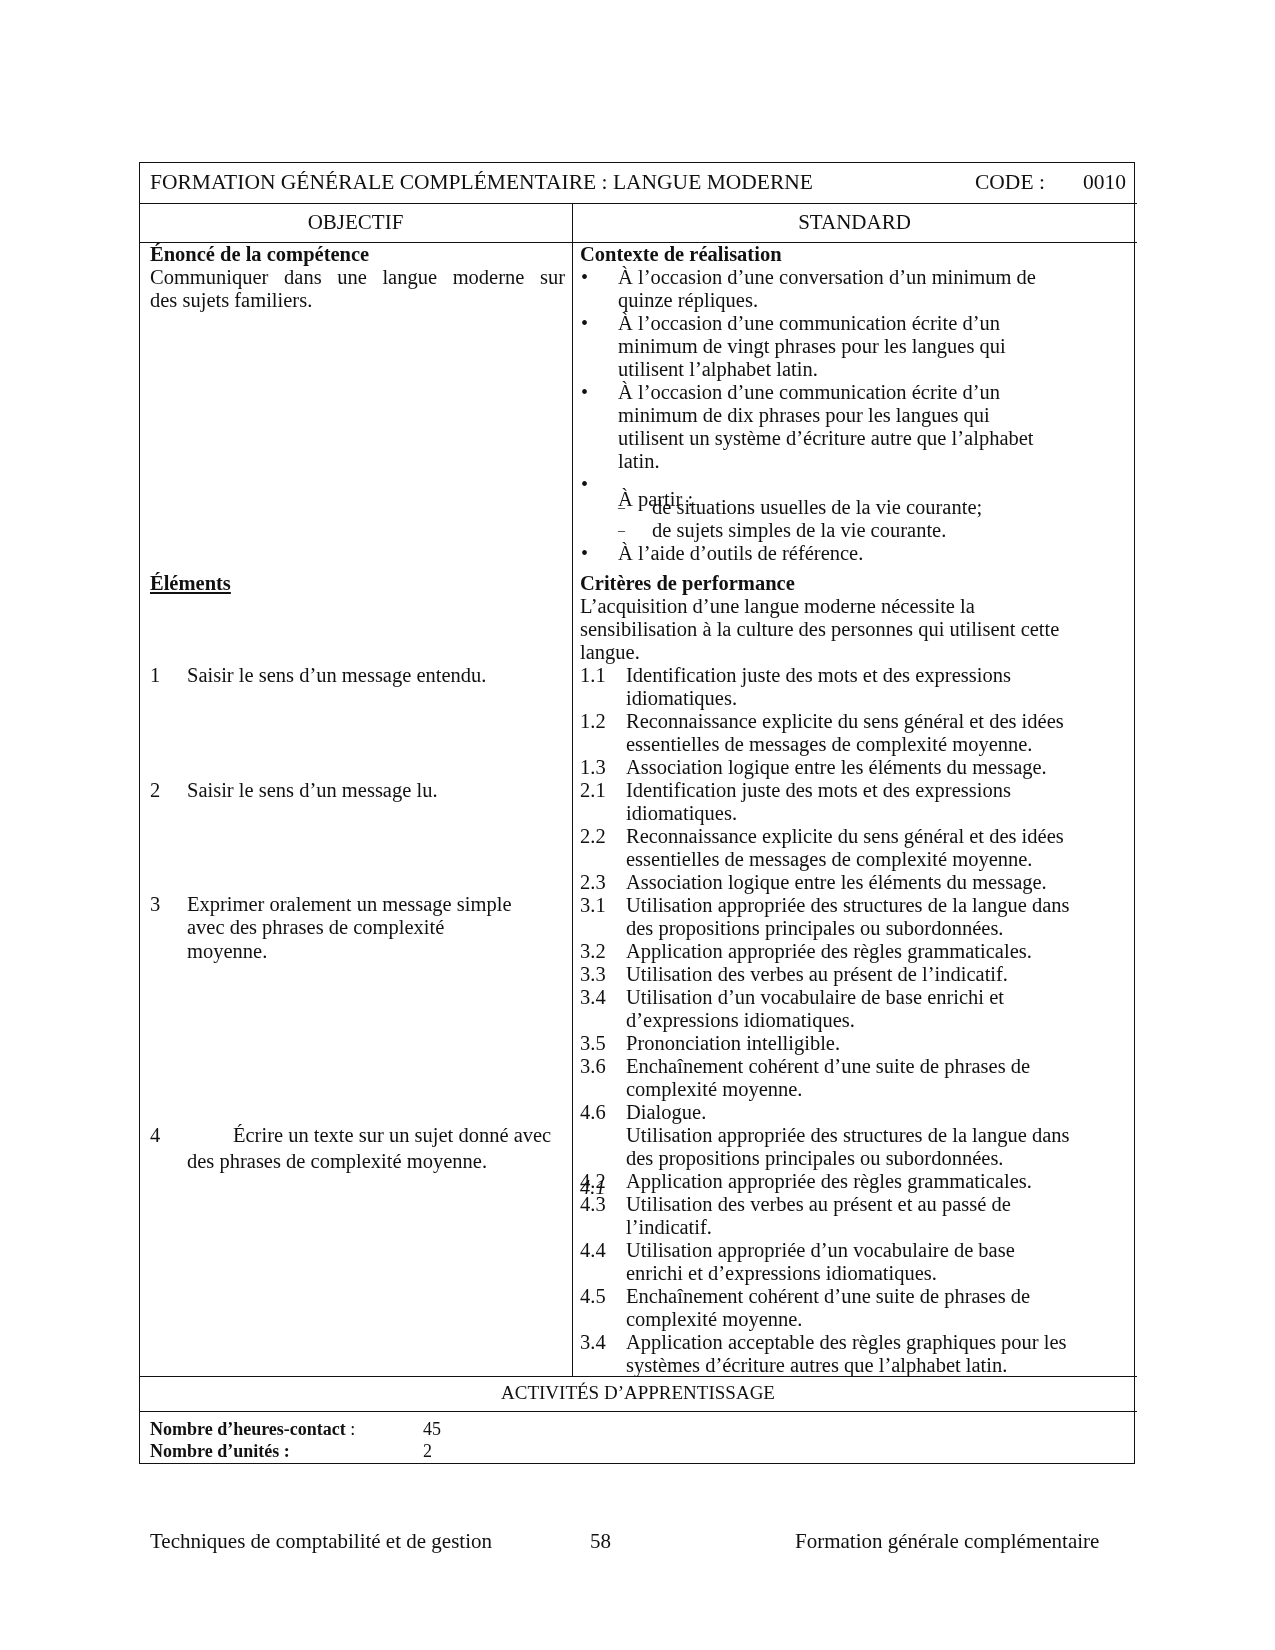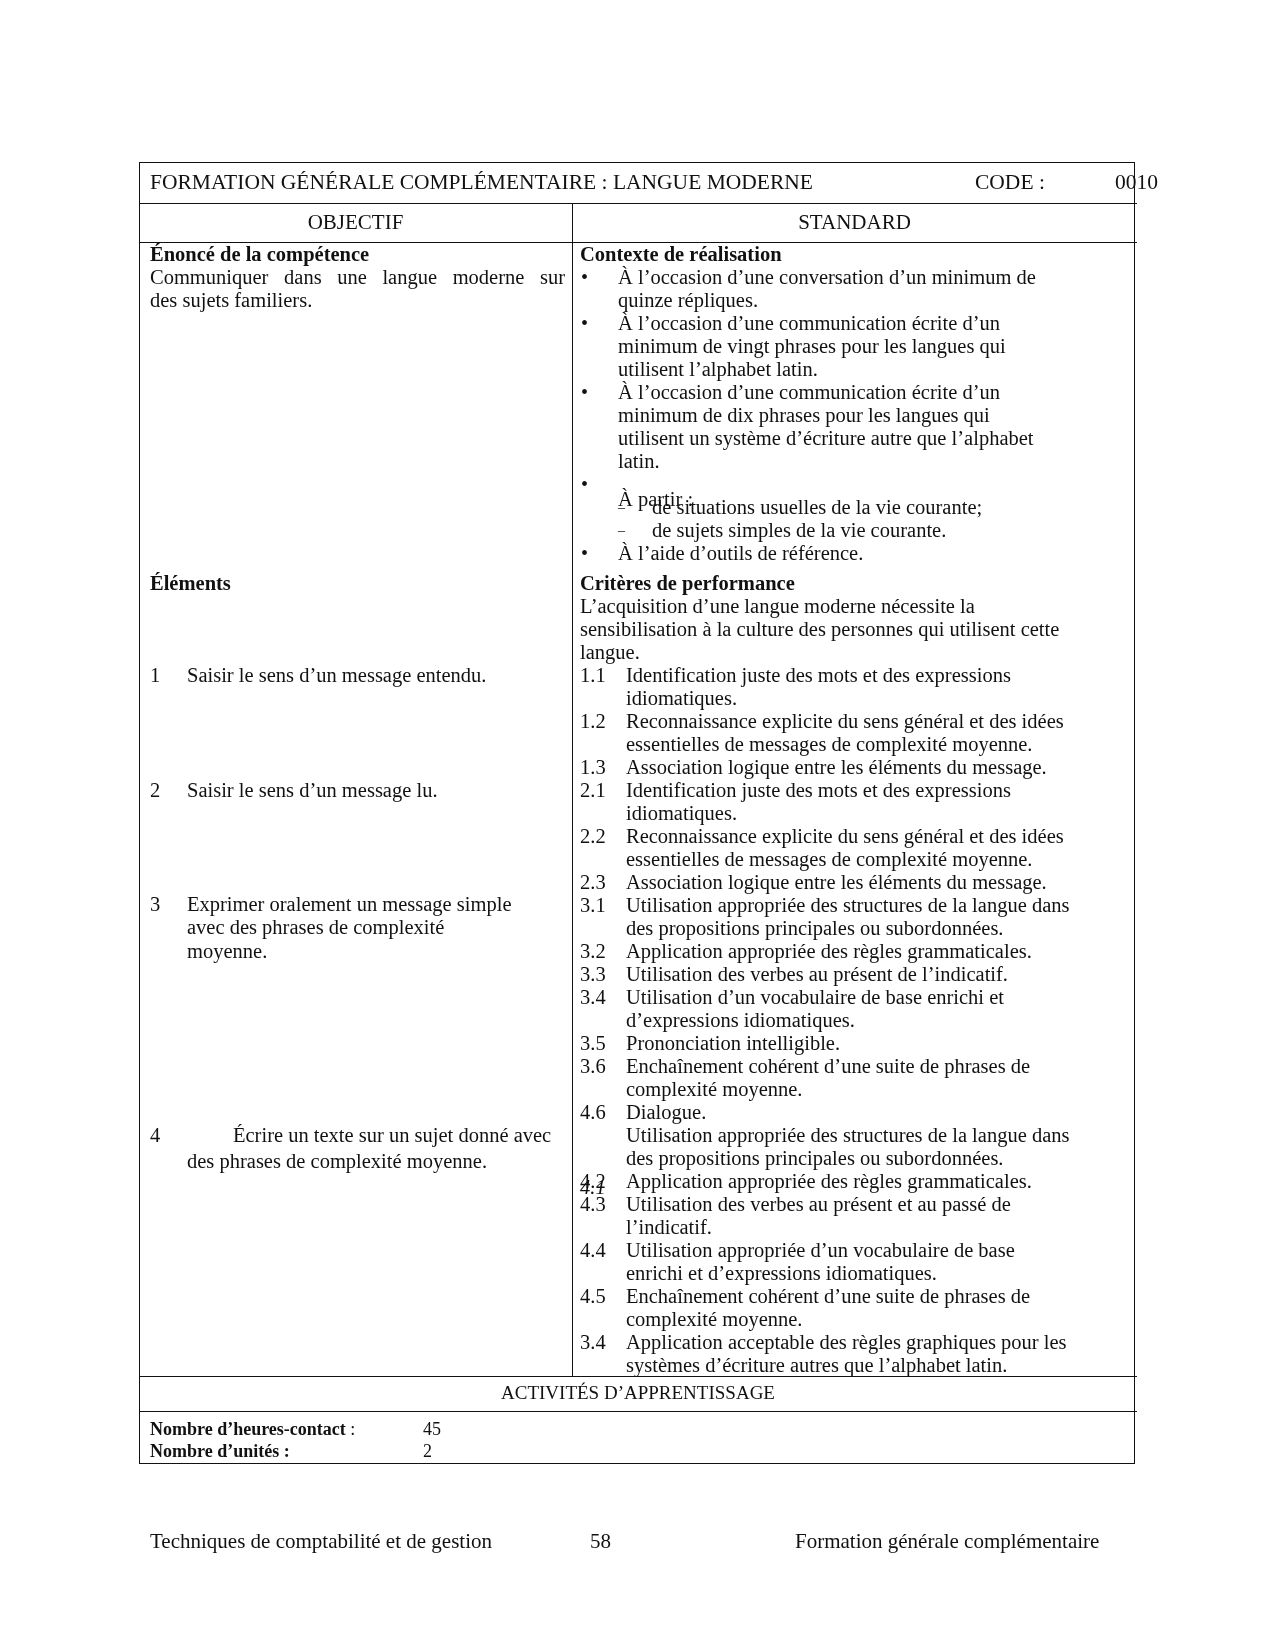--- a/index.html
+++ b/index.html
@@ -23,30 +23,30 @@
 
 <div class="table"></div>
 <div class="hline" style="top:203px;"></div>
 <div class="hline" style="top:242px;"></div>
 <div class="vline" style="left:572px; top:203px; height:1173px;"></div>
 <div class="hline" style="top:1376px;"></div>
 <div class="hline" style="top:1411px;"></div>
 
 <div class="abs t20" style="left:150px; top:171px; font-size:21.5px;">FORMATION GÉNÉRALE COMPLÉMENTAIRE : LANGUE MODERNE</div>
 <div class="abs t20" style="left:975px; top:171px; font-size:21.5px;">CODE :</div>
-<div class="abs t20" style="left:1083px; top:171px; font-size:21.5px;margin-left:32px;">0010</div>
+<div class="abs t20" style="left:1083px; top:171px; font-size:21.5px;">0010</div>
 
 <div class="abs t20 center" style="left:139px; width:433px; top:211px; font-size:21px;">OBJECTIF</div>
 <div class="abs t20 center" style="left:572px; width:565px; top:211px; font-size:21px;">STANDARD</div>
 
 <div class="abs t20 b" style="left:150px; top:243px;">Énoncé de la compétence</div>
 <div class="abs t20" style="left:150px; top:266px; width:415px; text-align:justify; text-align-last:justify;">Communiquer dans une langue moderne sur</div>
 <div class="abs t20" style="left:150px; top:289px;">des sujets familiers.</div>
 
-<div class="abs t20 b" style="left:150px; top:572px;">Éléments</div>
+<div class="abs t20 b" style="left:150px; top:572px;text-decoration:underline;">Éléments</div>
 
 <div>
   <div class="num" style="left:150px; top:664px;">1</div>
   <div class="list-line" style="left:187px; top:664px;">Saisir le sens d’un message entendu.</div>
 </div>
 <div>
   <div class="num" style="left:150px; top:779px;">2</div>
   <div class="list-line" style="left:187px; top:779px;">Saisir le sens d’un message lu.</div>
 </div>
 <div>

